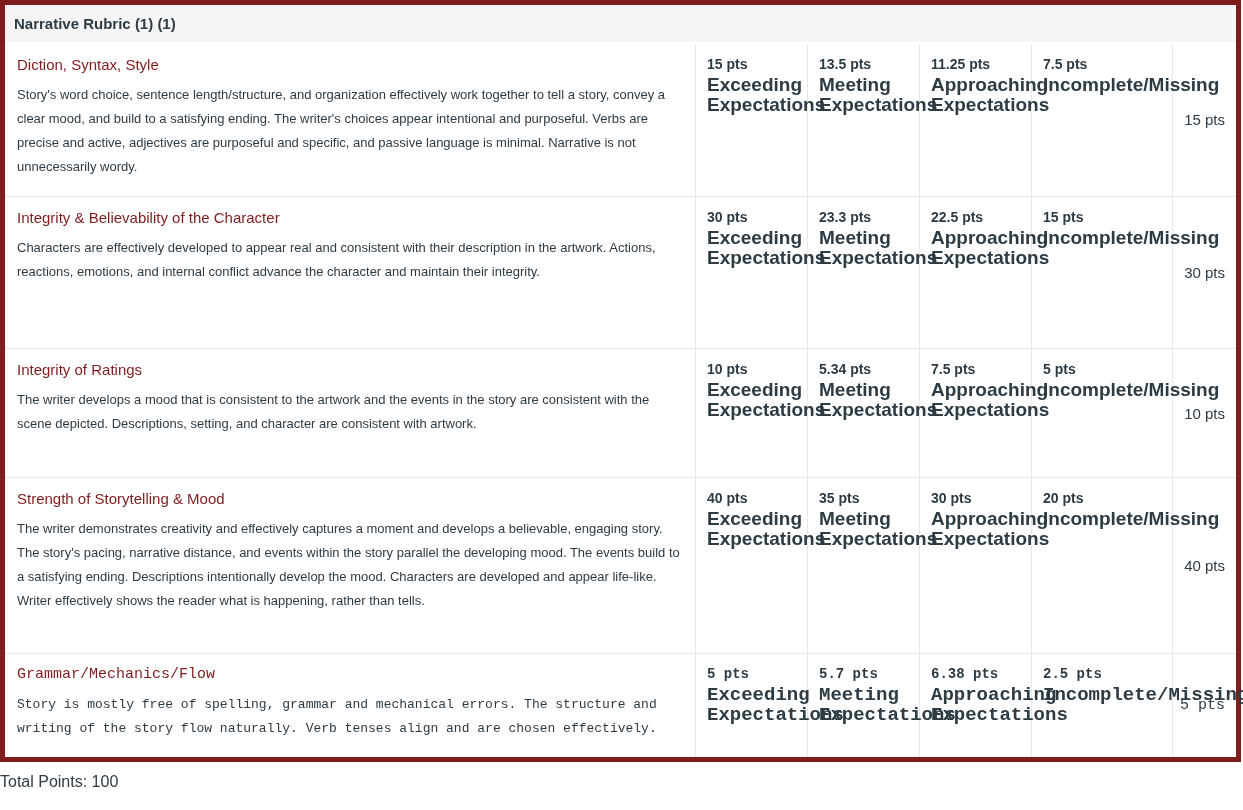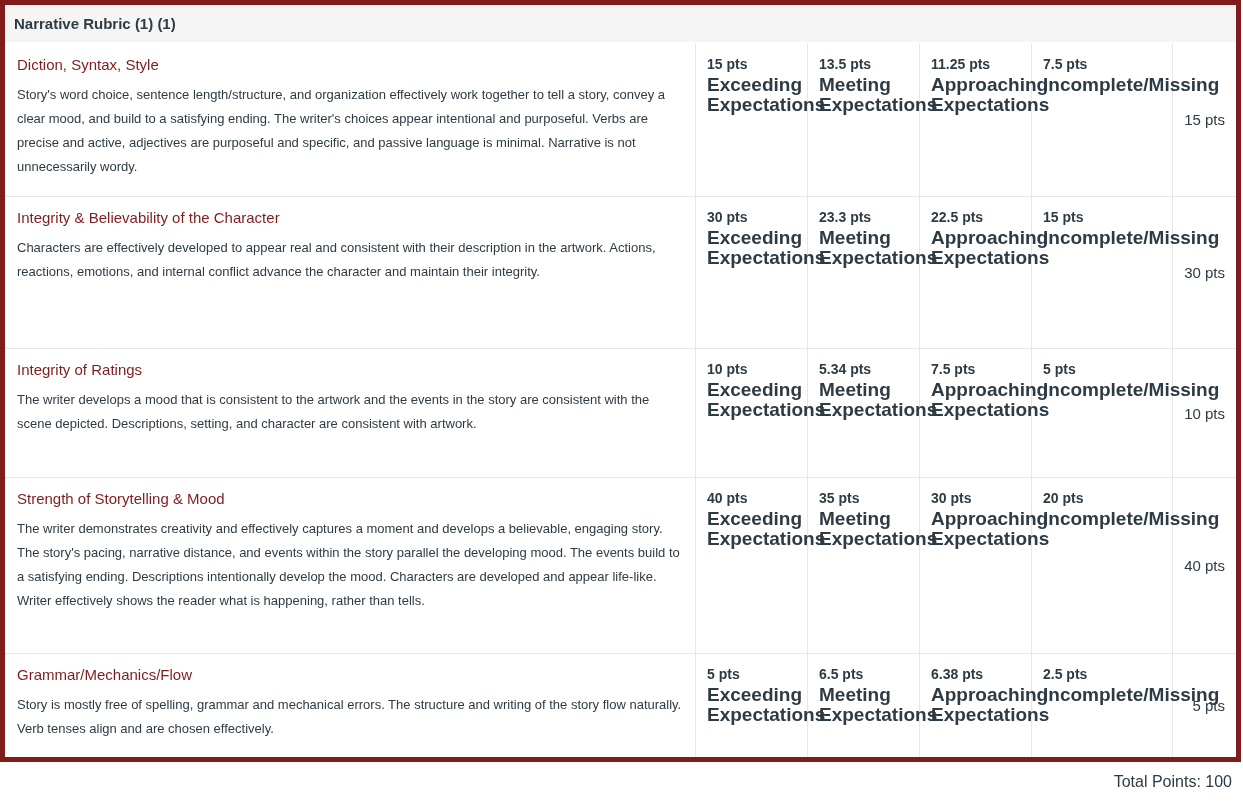--- a/index.html
+++ b/index.html
@@ -47,21 +47,21 @@
   
   tbody td {
     border: 1px solid #E7E7E7;
     vertical-align: top;
     background: #fff;
   }
   tbody tr:nth-child(1) { height: 154px; }
   tbody tr:nth-child(2) { height: 152px; }
   tbody tr:nth-child(3) { height: 129px; }
   tbody tr:nth-child(4) { height: 176px; }
-  tbody tr:nth-child(5) { height: 106px; }
+  tbody tr:nth-child(5) { height: 106px; font-family: Liberation Mono, monospace; }
 
   td.criteria-cell { padding: 10px 12px 10px 12px; }
   .crit-title {
     font-size: 15px;
     line-height: 22px;
     margin-bottom: 7px;
     color: #7f1d1d;
   }
   .crit-desc {
     font-size: 13px;
@@ -83,21 +83,20 @@
   td.pts-cell {
     vertical-align: middle;
     text-align: right;
     padding-right: 11px;
     font-size: 15px;
   }
 
   
   .total-row {
     width: 1237px;
-    text-align: right;
     font-size: 16px;
     padding: 11px 5px 0 0;
   }
 </style>
 </head>
 <body>
 
 <div class="rubric-wrap">
   <table class="rubric">
     <colgroup>
@@ -214,21 +213,21 @@
       <tr>
         <td class="criteria-cell">
           <div class="crit-title">Grammar/Mechanics/Flow</div>
           <div class="crit-desc">Story is mostly free of spelling, grammar and mechanical errors. The structure and writing of the story flow naturally. Verb tenses align and are chosen effectively.</div>
         </td>
         <td class="rating-cell">
           <div class="rating-pts">5 pts</div>
           <div class="rating-label">Exceeding Expectations</div>
         </td>
         <td class="rating-cell">
-          <div class="rating-pts">6.5 pts</div>
+          <div class="rating-pts">5.7 pts</div>
           <div class="rating-label">Meeting Expectations</div>
         </td>
         <td class="rating-cell">
           <div class="rating-pts">6.38 pts</div>
           <div class="rating-label">Approaching Expectations</div>
         </td>
         <td class="rating-cell">
           <div class="rating-pts">2.5 pts</div>
           <div class="rating-label">Incomplete/Missing</div>
         </td>

